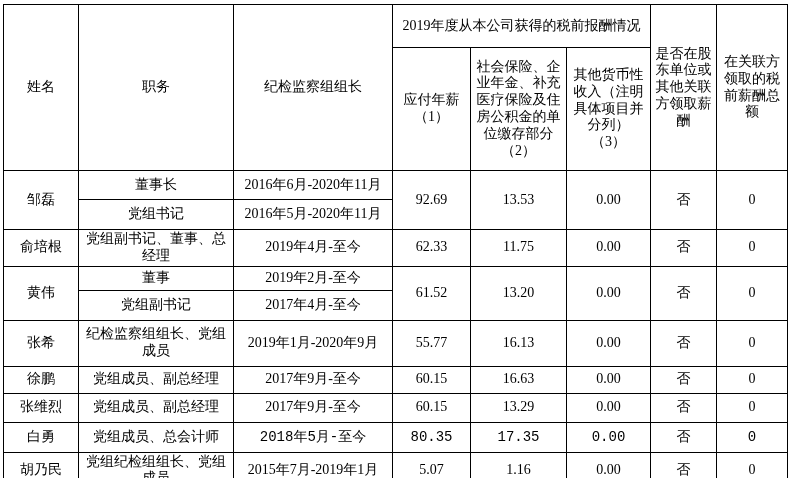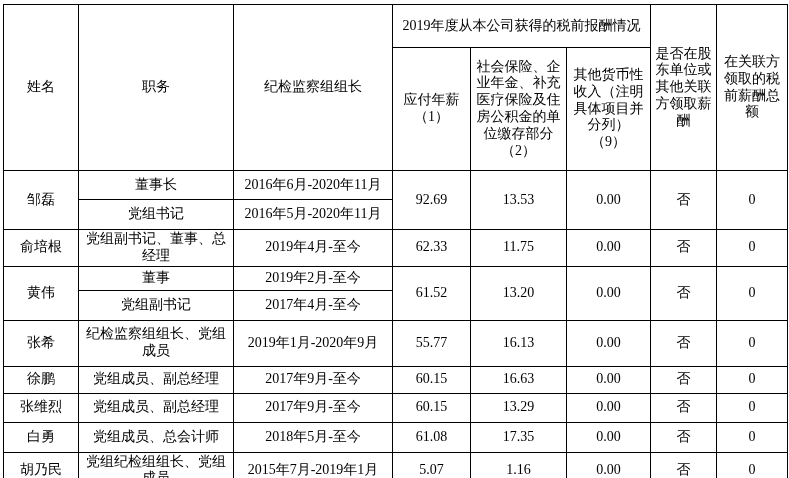--- a/index.html
+++ b/index.html
@@ -35,21 +35,21 @@
   tr.h1 { height: 43px; }
   tr.h2 { height: 123px; }
   tr.r-zou1   { height: 29px; }
   tr.r-zou2   { height: 30px; }
   tr.r-yu     { height: 34px; margin-top: 21px; }
   tr.r-huang1 { height: 24px; }
   tr.r-huang2 { height: 30px; }
   tr.r-zhangx { height: 46px; }
   tr.r-xu     { height: 27px; }
   tr.r-zhangw { height: 29px; }
-  tr.r-bai    { height: 30px; }
+  tr.r-bai    { height: 30px; font-family: Liberation Mono, monospace; }
   tr.r-hu     { height: 28px; }
 </style>
 </head>
 <body>
 
 <table class="comp">
   <colgroup>
     <col style="width:75px">
     <col style="width:155px">
     <col style="width:159px">
@@ -64,21 +64,21 @@
       <th rowspan="2">姓名</th>
       <th rowspan="2">职务</th>
       <th rowspan="2">纪检监察组组长</th>
       <th colspan="3">2019年度从本公司获得的税前报酬情况</th>
       <th rowspan="2" class="narrow">是否在股东单位或其他关联方领取薪酬</th>
       <th rowspan="2" class="narrow">在关联方领取的税前薪酬总额</th>
     </tr>
     <tr class="h2">
       <th>应付年薪（1）</th>
       <th>社会保险、企业年金、补充医疗保险及住房公积金的单位缴存部分（2）</th>
-      <th class="narrow">其他货币性收入（注明具体项目并分列）（9）</th>
+      <th class="narrow">其他货币性收入（注明具体项目并分列）（3）</th>
     </tr>
   </thead>
   <tbody>
 
     <tr class="r-zou1">
       <td rowspan="2">邹磊</td>
       <td>董事长</td>
       <td>2016年6月-2020年11月</td>
       <td rowspan="2">92.69</td>
       <td rowspan="2">13.53</td>
@@ -147,21 +147,21 @@
       <td>13.29</td>
       <td>0.00</td>
       <td>否</td>
       <td>0</td>
     </tr>
 
     <tr class="r-bai">
       <td>白勇</td>
       <td>党组成员、总会计师</td>
       <td>2018年5月-至今</td>
-      <td>61.08</td>
+      <td>80.35</td>
       <td>17.35</td>
       <td>0.00</td>
       <td>否</td>
       <td>0</td>
     </tr>
 
     <tr class="r-hu">
       <td>胡乃民</td>
       <td>党组纪检组组长、党组成员</td>
       <td>2015年7月-2019年1月</td>

